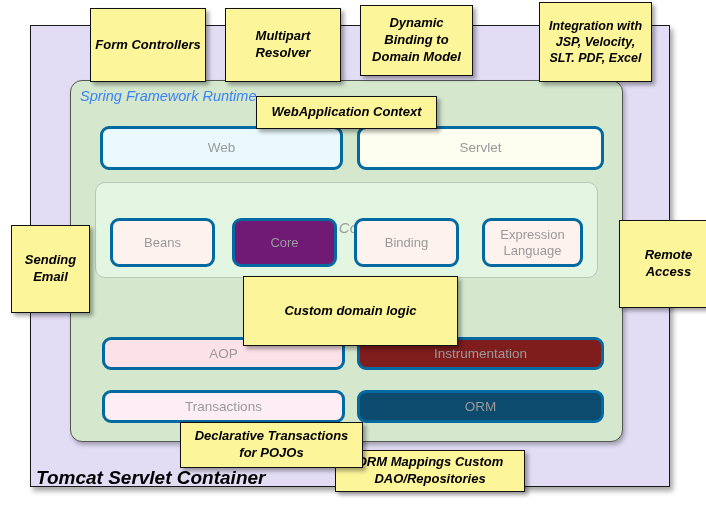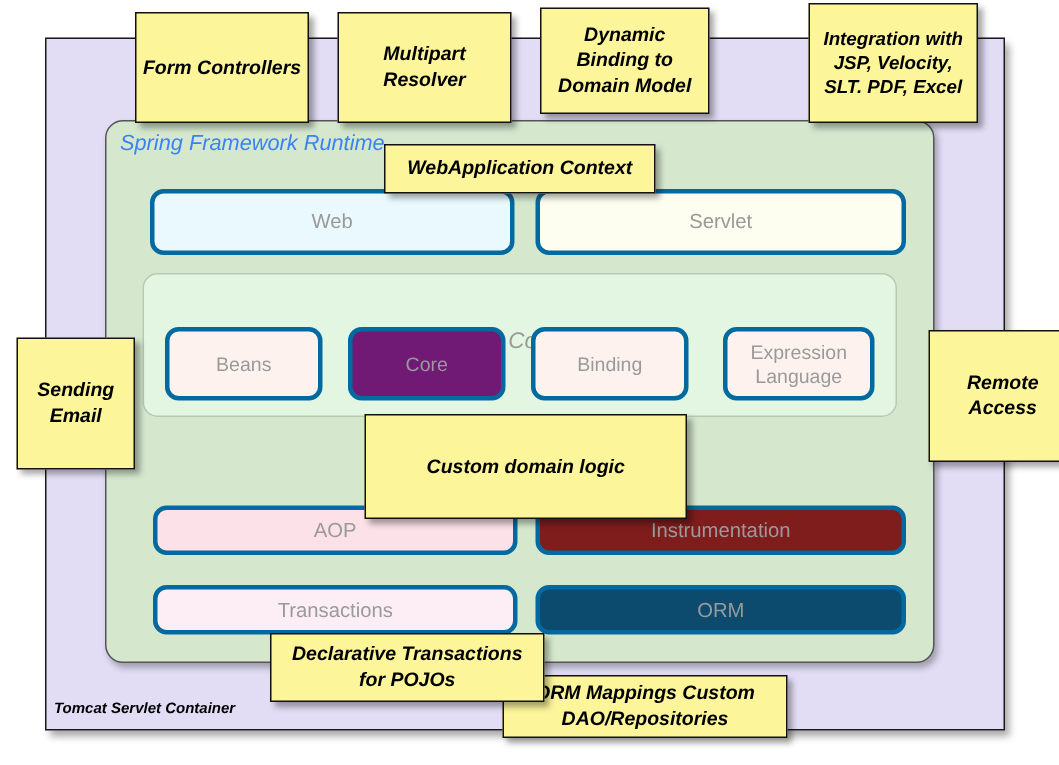--- a/index.html
+++ b/index.html
@@ -16,21 +16,21 @@
   .tomcat{
     position:absolute;
     left:30px;top:25px;width:640px;height:462px;
     background:#e2ddf5;
     border:1.5px solid #1a1a1a;
     box-shadow:3px 4px 5px rgba(0,0,0,0.35);
     box-sizing:border-box;
   }
   .tomcat-label{
     position:absolute;left:36px;top:467px;
-    font-style:italic;font-weight:bold;font-size:10px;color:#000;
+    font-style:italic;font-weight:bold;font-size:19px;color:#000;
     white-space:nowrap;
   }
 
   
   .spring{
     position:absolute;
     left:70px;top:80px;width:553px;height:362px;
     background:#d5e8ce;
     border:1px solid #555;
     border-radius:12px;

